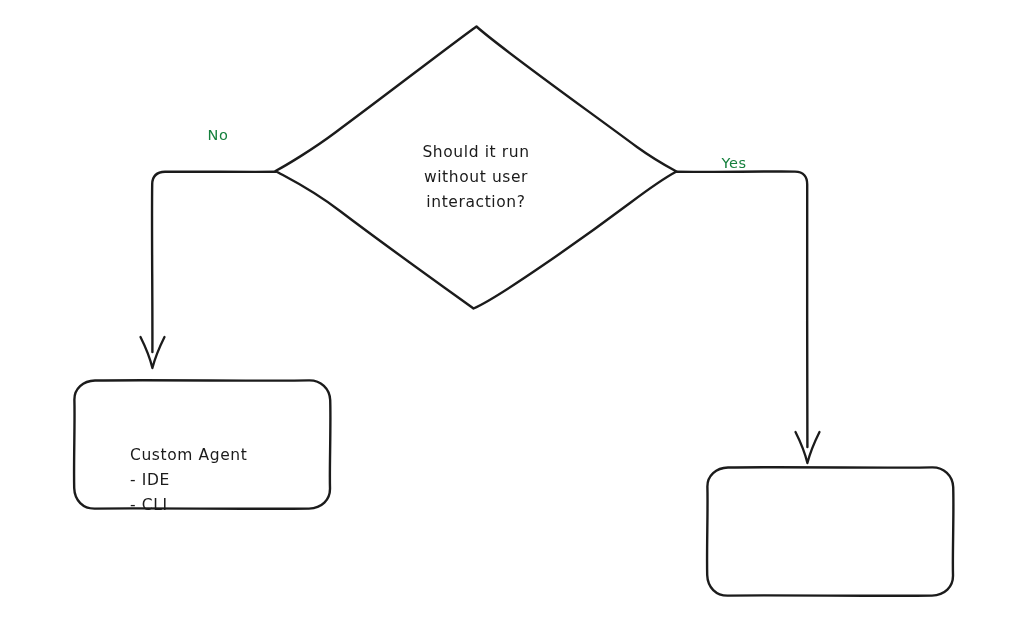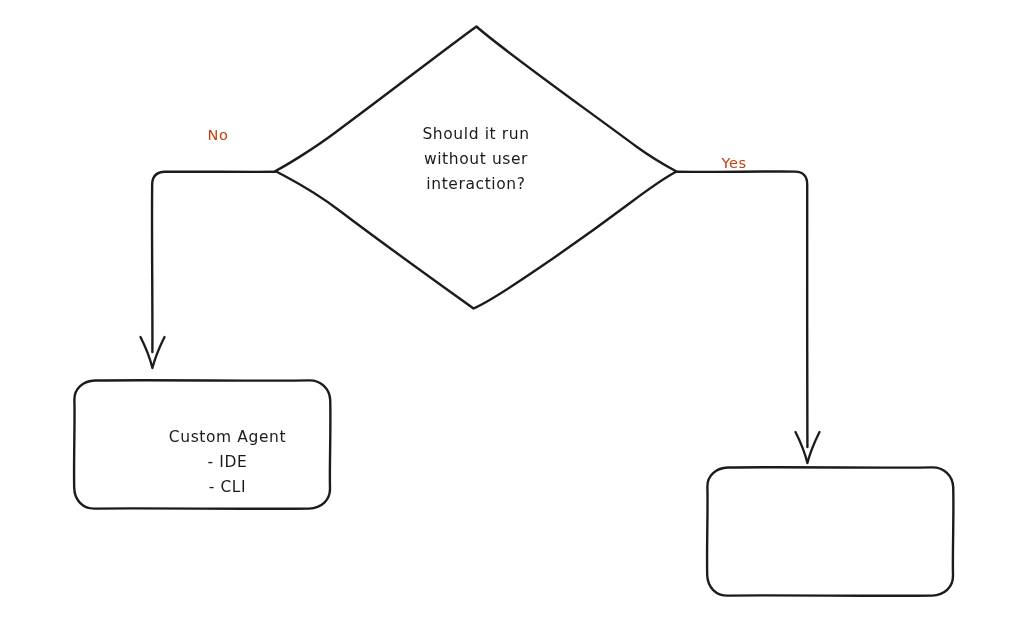--- a/index.html
+++ b/index.html
@@ -28,42 +28,43 @@
   }
   .node-text {
     position: absolute;
     color: #1b1b1b;
     font-family: "DejaVu Sans", sans-serif;
     font-size: 15.5px;
     line-height: 25px;
     letter-spacing: 0.6px;
     white-space: pre;
     pointer-events: none;
+    margin-top: 18px;
   }
   .edge-label {
     position: absolute;
-    color: #c2410c;
+    color: #15803d;
     font-family: "DejaVu Sans", sans-serif;
     font-size: 14.5px;
     line-height: 18px;
     letter-spacing: 0.6px;
     white-space: pre;
     text-align: center;
   }
   #decision-text {
     left: 383px;
     top: 122px;
     width: 186px;
     text-align: center;
   }
   #left-node-text {
     left: 130px;
     top: 425px;
     width: 195px;
-    text-align: center;
+    text-align: left;
   }
   #right-node-text {
     left: 760px;
     top: 498px;
     width: 195px;
     text-align: left;
   }
   #label-no {
     left: 182px;
     top: 126px;

